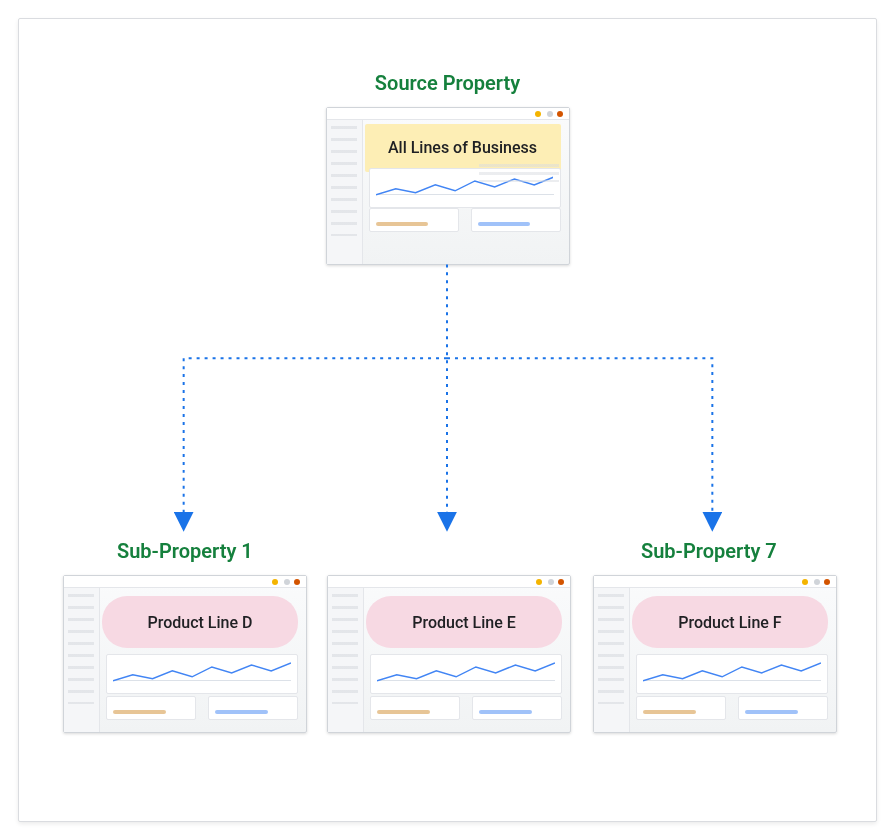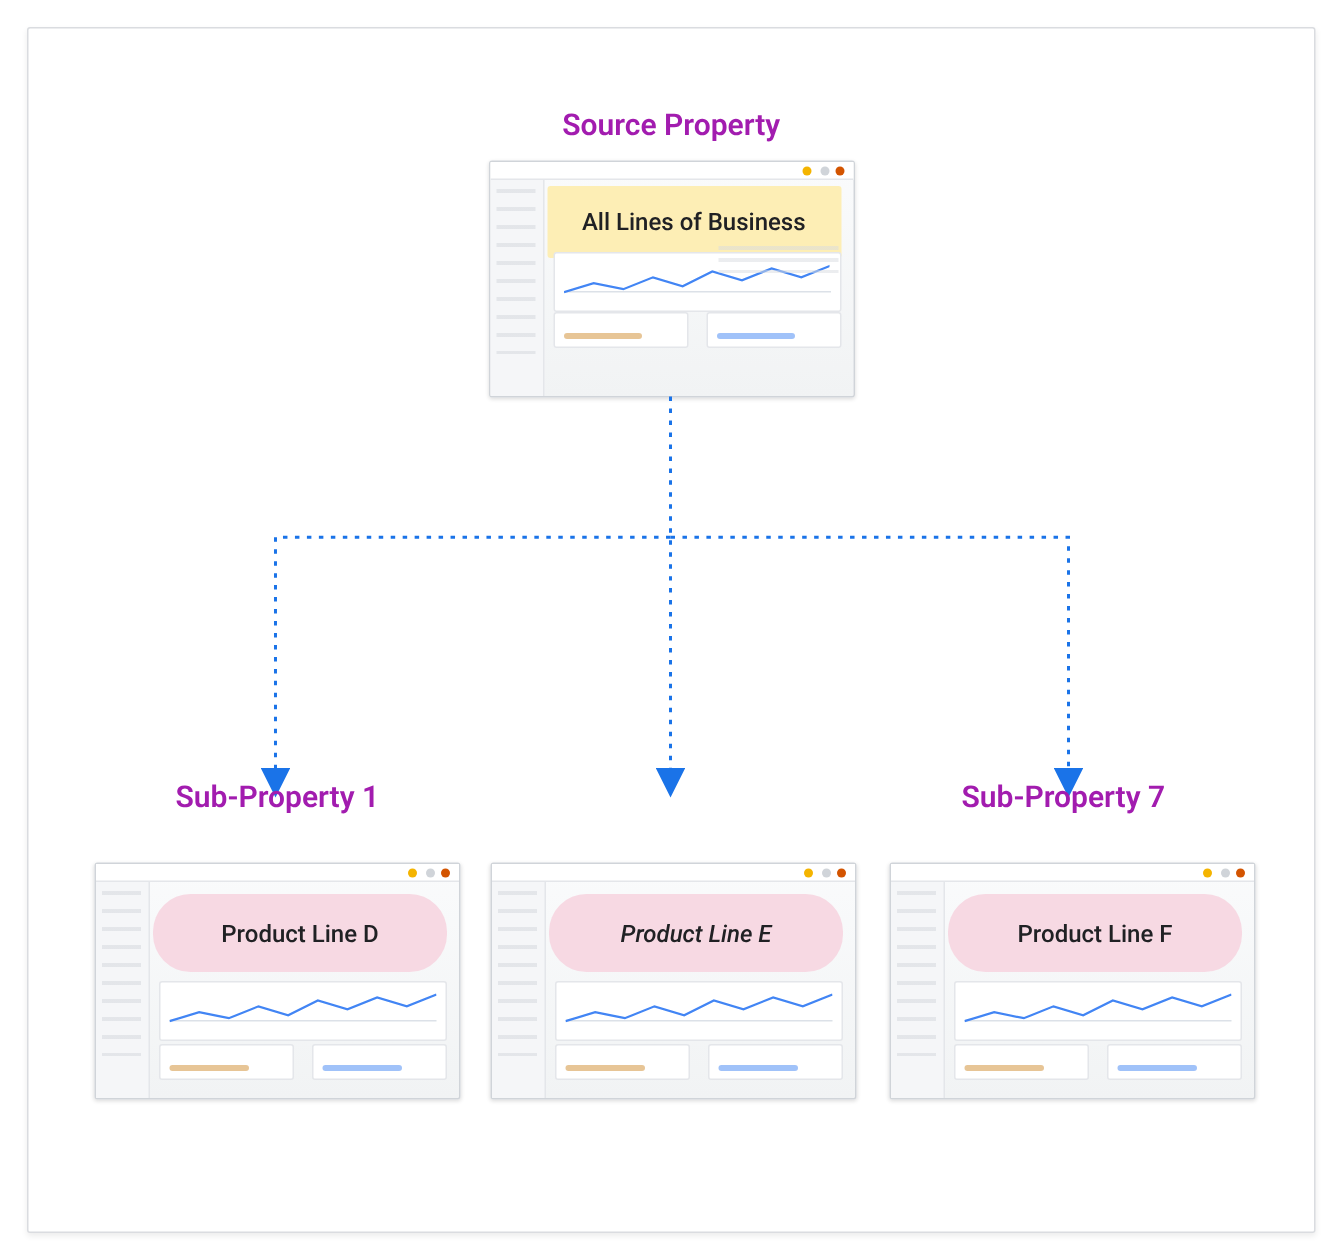--- a/index.html
+++ b/index.html
@@ -18,25 +18,25 @@
     height: 804px;
     border: 1px solid #dadce0;
     border-radius: 2px;
     box-shadow: 0 2px 4px rgba(0,0,0,0.08);
     background: #fff;
   }
   .title {
     position: absolute;
     font-size: 20px;
     font-weight: 600;
-    color: #a21caf;
+    color: #15803d;
     white-space: nowrap;
   }
   .top-title { top: 52px; left: 50%; transform: translateX(-50%); }
-  .sub-title { top: 500px; }
+  .sub-title { top: 520px; }
 
   
   .card {
     position: absolute;
     width: 244px;
     height: 158px;
     background: linear-gradient(#fafbfc, #f1f3f4);
     border: 1px solid #d0d4d9;
     border-radius: 2px;
     box-shadow: 0 1px 3px rgba(0,0,0,0.15);
@@ -160,21 +160,21 @@
     <div class="overlay pink">Product Line D</div>
     <div class="chart-mini" style="top:78px;">
       <svg viewBox="0 0 180 28" preserveAspectRatio="none">
         <polyline points="0,20 20,14 40,18 60,10 80,16 100,6 120,12 140,4 160,10 180,2" fill="none" stroke="#4285f4" stroke-width="1.5"></polyline>
       </svg>
     </div>
     <div class="panel-mini a" style="top:120px;"></div>
     <div class="panel-mini b" style="top:120px;"></div>
   </div>
 
-  <div class="card" style="top:556px; left:308px;font-style:italic;">
+  <div class="card" style="top:556px; left:308px;">
     <div class="topbar-mini">
       <span class="dot orange"></span>
       <span class="dot green"></span>
       <span class="dot red"></span>
     </div>
     <div class="sidebar-mini"></div>
     <div class="overlay pink">Product Line E</div>
     <div class="chart-mini" style="top:78px;">
       <svg viewBox="0 0 180 28" preserveAspectRatio="none">
         <polyline points="0,20 20,14 40,18 60,10 80,16 100,6 120,12 140,4 160,10 180,2" fill="none" stroke="#4285f4" stroke-width="1.5"></polyline>

